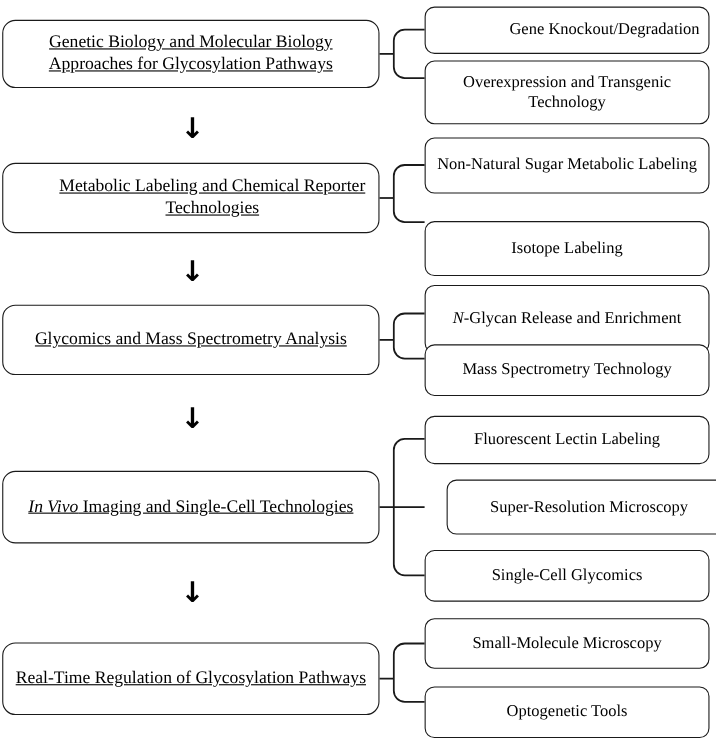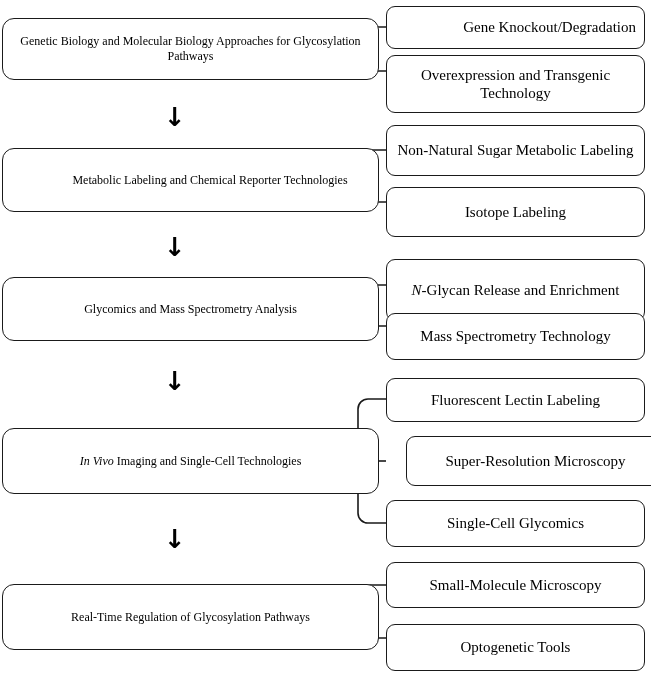--- a/index.html
+++ b/index.html
@@ -39,23 +39,24 @@
     padding: 2px 8px;
     z-index: 3;
   }
   .box .txt {
     display: block;
     width: 100%;
   }
 
   .box.main {
     left: 2px;
-    width: 377px;
-    font-size: 12px;
+    width: 343px;
+    font-size: 16px;
     border-radius: 12px;
+    text-decoration: underline;
   }
   .box.sub {
     left: 386px;
     width: 259px;
     font-size: 15px;
     border-radius: 9px;
   }
 
   
   #connectors {
@@ -138,21 +139,21 @@
   </div>
 
   <div class="arrow" style="top:103px;">↓</div>
 
   <div class="box main" style="top:148px;height:64px;padding-left:47px;">
     <span class="txt">Metabolic Labeling and Chemical Reporter Technologies</span>
   </div>
   <div class="box sub" style="top:125px;height:51px;">
     <span class="txt">Non-Natural Sugar Metabolic Labeling</span>
   </div>
-  <div class="box sub" style="top:187px;height:50px;justify-content:center;">
+  <div class="box sub" style="top:201px;height:50px;justify-content:center;">
     <span class="txt">Isotope Labeling</span>
   </div>
 
   <div class="arrow" style="top:233px;">↓</div>
 
   <div class="box main" style="top:277px;height:64px;">
     <span class="txt">Glycomics and Mass Spectrometry Analysis</span>
   </div>
 
   <div class="box sub" style="top:259px;height:62px;">

